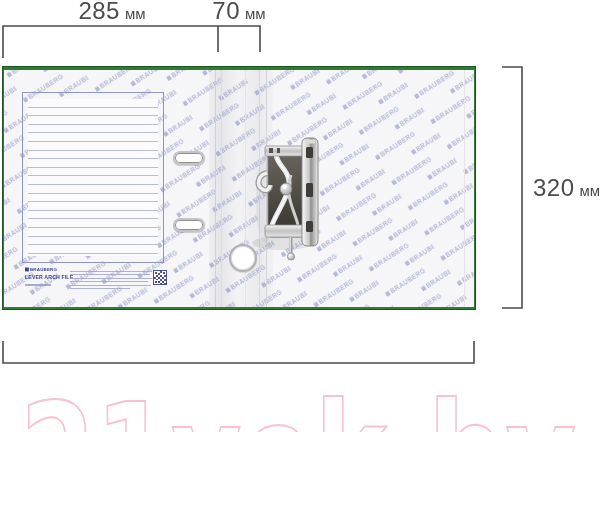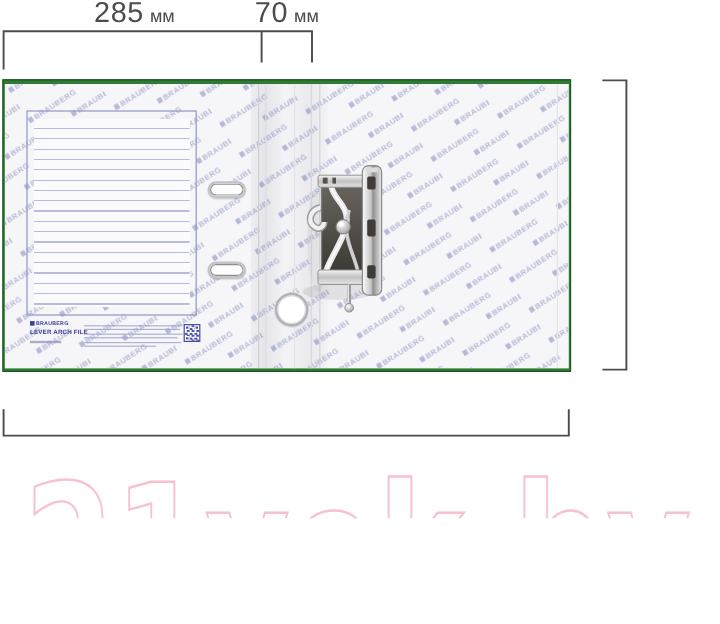--- a/index.html
+++ b/index.html
@@ -63,20 +63,23 @@
     <path d="M3,58 L3,26 L260,26 L260,52 M218,26 L218,52" fill="none" stroke="#4c4c4c" stroke-width="1.6"></path>
     <path d="M502,67 L522,67 L522,308 L502,308" fill="none" stroke="#4c4c4c" stroke-width="1.6"></path>
     <path d="M3,341 L3,363 L474,363 L474,341" fill="none" stroke="#4c4c4c" stroke-width="1.6"></path>
   </svg>
 
   <div class="dim-label dim-285">
     <span class="v">285</span><span class="u">мм</span>
   </div>
   <div class="dim-label dim-70">
     <span class="v">70</span><span class="u">мм</span>
+  </div>
+  <div class="dim-label dim-320">
+    <span class="v">320</span><span class="u">мм</span>
   </div>
 
   <div class="folder">
     <div class="folder-inner">
 
       <svg class="pattern-svg">
         <defs>
           <pattern id="bwm" width="66" height="30" patternUnits="userSpaceOnUse" patternTransform="rotate(-33)">
             <rect x="0" y="4.5" width="4" height="4.5" fill="#a6abd0"></rect>
             <text x="5.5" y="9" font-size="6.5" font-weight="bold" letter-spacing=".4" fill="#a6abd0" font-family="Liberation Sans,sans-serif">BRAUBERG</text>

